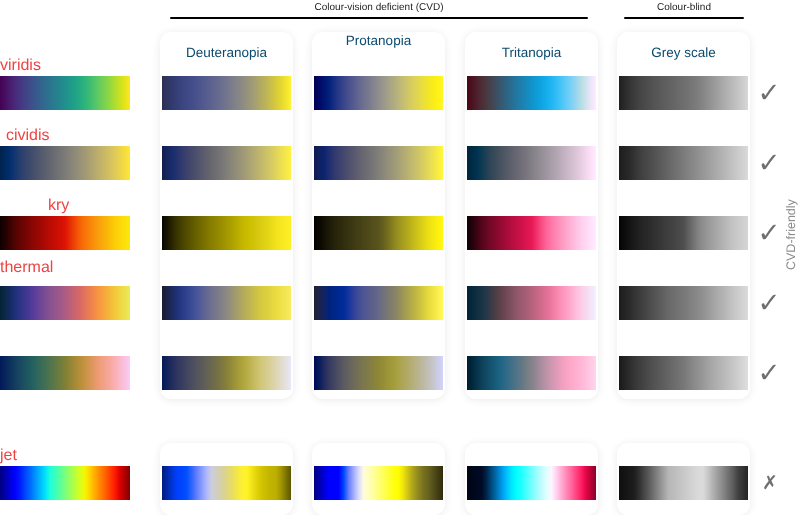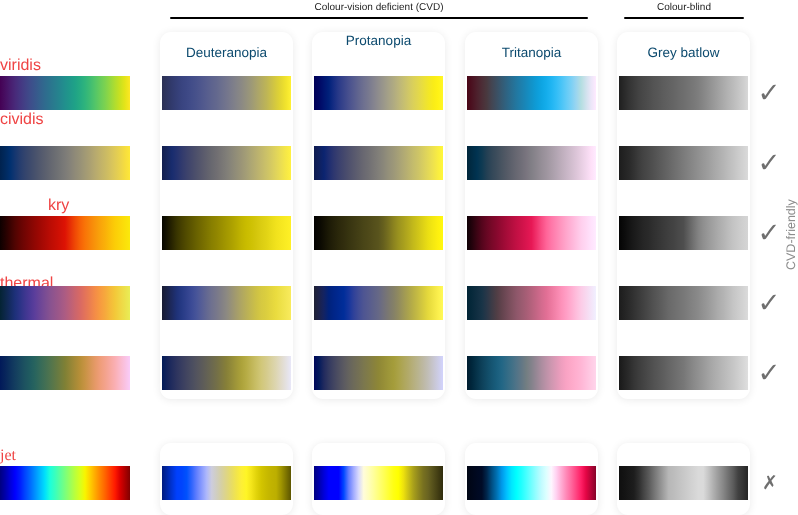--- a/index.html
+++ b/index.html
@@ -38,56 +38,56 @@
 <div class="card" style="left:160px;top:443px;width:133px;height:72px;"></div>
 <div class="card" style="left:312px;top:32px;width:133px;height:367px;"></div>
 <div class="card" style="left:312px;top:443px;width:133px;height:72px;"></div>
 <div class="card" style="left:465px;top:32px;width:133px;height:367px;"></div>
 <div class="card" style="left:465px;top:443px;width:133px;height:72px;"></div>
 <div class="card" style="left:617px;top:32px;width:133px;height:367px;"></div>
 <div class="card" style="left:617px;top:443px;width:133px;height:72px;"></div>
 <div class="card-title" style="left:160px;top:45px;width:133px;">Deuteranopia</div>
 <div class="card-title" style="left:312px;top:33px;width:133px;">Protanopia</div>
 <div class="card-title" style="left:465px;top:45px;width:133px;">Tritanopia</div>
-<div class="card-title" style="left:617px;top:45px;width:133px;">Grey batlow</div>
+<div class="card-title" style="left:617px;top:45px;width:133px;">Grey scale</div>
 <div class="cmap-label" style="left:0px;top:58px;width:130px;">viridis</div>
 <div class="bar" style="left:0px;top:76px;width:130px;height:34px;background:linear-gradient(90deg,#440154 0%,#470e61 3.846%,#481c6e 7.692%,#482979 11.54%,#453581 15.38%,#424186 19.23%,#3e4c8a 23.08%,#39568c 26.92%,#34618d 30.77%,#2f6b8e 34.62%,#2b748e 38.46%,#287d8e 42.31%,#24868e 46.15%,#21908d 50%,#1f998a 53.85%,#1fa287 57.69%,#25ab82 61.54%,#2fb47c 65.38%,#3fbc73 69.23%,#52c569 73.08%,#67cc5c 76.92%,#7cd250 80.77%,#95d840 84.62%,#b0dd2f 88.46%,#cae11f 92.31%,#e5e419 96.15%,#fde725 100%);"></div>
 <div class="bar" style="left:162px;top:76px;width:129px;height:34px;background:linear-gradient(90deg,#2b3053 0%,#2e3560 3.846%,#313a6d 7.692%,#353f77 11.54%,#394480 15.38%,#3d4885 19.23%,#424d89 23.08%,#48528b 26.92%,#4f578d 30.77%,#565d8e 34.62%,#5d638e 38.46%,#63688e 42.31%,#6b6f8e 46.15%,#73758d 50%,#7b7c8b 53.85%,#838388 57.69%,#8b8984 61.54%,#94917e 65.38%,#9d9977 69.23%,#a8a26d 73.08%,#b3ab62 76.92%,#bdb457 80.77%,#cabf4a 84.62%,#d7cb3c 88.46%,#e4d731 92.31%,#f2e42d 96.15%,#fff133 100%);"></div>
 <div class="bar" style="left:314px;top:76px;width:129px;height:34px;background:linear-gradient(90deg,#000056 0%,#000763 3.846%,#001470 7.692%,#00217a 11.54%,#162d83 15.38%,#2a3a88 19.23%,#39458b 23.08%,#48508e 26.92%,#555b8f 30.77%,#62668f 34.62%,#6e7090 38.46%,#78798f 42.31%,#84838f 46.15%,#8f8d8d 50%,#9a978b 53.85%,#a5a187 57.69%,#afaa82 61.54%,#bbb47b 65.38%,#c5be72 69.23%,#d0c767 73.08%,#dad05a 76.92%,#e2d74d 80.77%,#eadf3c 84.62%,#f2e629 88.46%,#f9ec18 92.31%,#fff215 96.15%,#fff726 100%);"></div>
 <div class="bar" style="left:467px;top:76px;width:129px;height:34px;background:linear-gradient(90deg,#490516 0%,#4b1221 3.846%,#4d202c 7.692%,#4c2d36 11.54%,#49393f 15.38%,#434552 19.23%,#3c4f62 23.08%,#355a73 26.92%,#2e6483 30.77%,#286e92 34.62%,#2278a1 38.46%,#1d80ae 42.31%,#1789bc 46.15%,#1293c9 50%,#0e9cd7 53.85%,#0ea5e2 57.69%,#14adeb 61.54%,#20b5f2 65.38%,#32bdf6 69.23%,#48c4f7 73.08%,#62cbf7 76.92%,#7bd0f5 80.77%,#9ad5f0 84.62%,#b4dee1 88.46%,#d0e2ed 92.31%,#ebe6f8 96.15%,#ffeaff 100%);"></div>
 <div class="bar" style="left:619px;top:76px;width:129px;height:34px;background:linear-gradient(90deg,#1f1f1f 0%,#292929 3.846%,#333333 7.692%,#3b3b3b 11.54%,#434343 15.38%,#494949 19.23%,#4e4e4e 23.08%,#545454 26.92%,#585858 30.77%,#5d5d5d 34.62%,#616161 38.46%,#656565 42.31%,#6a6a6a 46.15%,#6e6e6e 50%,#737373 53.85%,#787878 57.69%,#7e7e7e 61.54%,#868686 65.38%,#8f8f8f 69.23%,#989898 73.08%,#a1a1a1 76.92%,#aaaaaa 80.77%,#b3b3b3 84.62%,#bbbbbb 88.46%,#c4c4c4 92.31%,#cdcdcd 96.15%,#d8d8d8 100%);"></div>
 <div class="verdict" style="left:749px;top:76px;width:40px;font-size:27.5px;line-height:34px;">✓</div>
-<div class="cmap-label" style="left:0px;top:112px;width:130px;">cividis</div>
+<div class="cmap-label" style="left:0px;top:128px;width:130px;padding-left:6px;">cividis</div>
 <div class="bar" style="left:0px;top:146px;width:130px;height:34px;background:linear-gradient(90deg,#00224e 0%,#00295d 3.846%,#00306f 7.692%,#143670 11.54%,#263d6e 15.38%,#33446d 19.23%,#3d4a6c 23.08%,#47516c 26.92%,#51586d 30.77%,#5a5f6e 34.62%,#636670 38.46%,#6b6d72 42.31%,#737475 46.15%,#7c7b78 50%,#858279 53.85%,#8f8a78 57.69%,#979177 61.54%,#a19975 65.38%,#aba072 69.23%,#b6a96f 73.08%,#c0b16a 76.92%,#c9b965 80.77%,#d4c15f 84.62%,#dfca57 88.46%,#ead34c 92.31%,#f6dd3f 96.15%,#fee838 100%);"></div>
 <div class="bar" style="left:162px;top:146px;width:129px;height:34px;background:linear-gradient(90deg,#121e4d 0%,#16255c 3.846%,#182c6e 7.692%,#24326f 11.54%,#313a6d 15.38%,#3c426c 19.23%,#45496b 23.08%,#4e516b 26.92%,#57586c 30.77%,#60606d 34.62%,#68686f 38.46%,#706e72 42.31%,#787675 46.15%,#807e78 50%,#898679 53.85%,#928e78 57.69%,#9b9577 61.54%,#a49e76 65.38%,#aea773 69.23%,#b8af70 73.08%,#c2b86c 76.92%,#cbc168 80.77%,#d5ca62 84.62%,#e0d45b 88.46%,#ebde52 92.31%,#f6e847 96.15%,#fff142 100%);"></div>
 <div class="bar" style="left:314px;top:146px;width:129px;height:34px;background:linear-gradient(90deg,#0e1b4f 0%,#0f205e 3.846%,#0b2470 7.692%,#1e2d71 11.54%,#2e376f 15.38%,#3a406e 19.23%,#44486d 23.08%,#4e506d 26.92%,#57586e 30.77%,#60606f 34.62%,#696871 38.46%,#706f73 42.31%,#797776 46.15%,#817f79 50%,#8a877a 53.85%,#94907a 57.69%,#9c9779 61.54%,#a6a077 65.38%,#b0a974 69.23%,#bab270 73.08%,#c4bc6c 76.92%,#cdc467 80.77%,#d8ce60 84.62%,#e3d858 88.46%,#eee24e 92.31%,#f9ed41 96.15%,#fff839 100%);"></div>
 <div class="bar" style="left:467px;top:146px;width:129px;height:34px;background:linear-gradient(90deg,#00253a 0%,#002c45 3.846%,#003351 7.692%,#0e3a52 11.54%,#234054 15.38%,#324758 19.23%,#3d4d5c 23.08%,#495461 26.92%,#545a66 30.77%,#5e616c 34.62%,#686872 38.46%,#706e78 42.31%,#7a757f 46.15%,#817f86 50%,#8b868e 53.85%,#958e97 57.69%,#9e959f 61.54%,#a89da8 65.38%,#b2a5b2 69.23%,#bdadbb 73.08%,#c7b5c5 76.92%,#d1bdce 80.77%,#dcc5d8 84.62%,#e7cee2 88.46%,#f2d7ed 92.31%,#fee0f8 96.15%,#ffebff 100%);"></div>
 <div class="bar" style="left:619px;top:146px;width:129px;height:34px;background:linear-gradient(90deg,#1d1d1d 0%,#232323 3.846%,#292929 7.692%,#323232 11.54%,#3c3c3c 15.38%,#444444 19.23%,#4a4a4a 23.08%,#515151 26.92%,#585858 30.77%,#5f5f5f 34.62%,#666666 38.46%,#6d6d6d 42.31%,#747474 46.15%,#7b7b7b 50%,#828282 53.85%,#898989 57.69%,#909090 61.54%,#979797 65.38%,#9e9e9e 69.23%,#a6a6a6 73.08%,#adadad 76.92%,#b4b4b4 80.77%,#bcbcbc 84.62%,#c3c3c3 88.46%,#cbcbcb 92.31%,#d2d2d2 96.15%,#dadada 100%);"></div>
 <div class="verdict" style="left:749px;top:146px;width:40px;font-size:27.5px;line-height:34px;">✓</div>
 <div class="cmap-label" style="left:0px;top:198px;width:130px;margin-left:48px;">kry</div>
 <div class="bar" style="left:0px;top:216px;width:130px;height:34px;background:linear-gradient(90deg,#0d0000 0%,#220101 3.846%,#390201 7.692%,#500402 11.54%,#630402 15.38%,#730503 19.23%,#820603 23.08%,#910703 26.92%,#9f0803 30.77%,#ac0a04 34.62%,#ba0c04 38.46%,#c50e04 42.31%,#d11004 46.15%,#dd1304 50%,#e62d05 53.85%,#ef4805 57.69%,#f66006 61.54%,#f97407 65.38%,#f88409 69.23%,#f8940a 73.08%,#f9a30a 76.92%,#fab009 80.77%,#fbbf08 84.62%,#fccd07 88.46%,#fcd609 92.31%,#fbe00a 96.15%,#fbe90c 100%);"></div>
 <div class="bar" style="left:162px;top:216px;width:129px;height:34px;background:linear-gradient(90deg,#070600 0%,#161400 3.846%,#282400 7.692%,#393500 11.54%,#474100 15.38%,#534d00 19.23%,#5e5700 23.08%,#696200 26.92%,#746b00 30.77%,#7e7500 34.62%,#887f00 38.46%,#918600 42.31%,#9a8f00 46.15%,#a39800 50%,#aca000 53.85%,#b6aa00 57.69%,#c1b400 61.54%,#c9bc00 65.38%,#cec104 69.23%,#d4c60c 73.08%,#dbcd12 76.92%,#e1d315 80.77%,#e9db19 84.62%,#f1e21d 88.46%,#f6e720 92.31%,#faec23 96.15%,#fff026 100%);"></div>
 <div class="bar" style="left:314px;top:216px;width:129px;height:34px;background:linear-gradient(90deg,#020100 0%,#080701 3.846%,#121003 7.692%,#1c1a06 11.54%,#242109 15.38%,#2b280b 19.23%,#312d0e 23.08%,#373410 26.92%,#3d3913 30.77%,#433f15 34.62%,#494517 38.46%,#4e4919 42.31%,#544f1b 46.15%,#59541d 50%,#66601e 53.85%,#77701f 57.69%,#8a821f 61.54%,#9a921f 65.38%,#a79e1e 69.23%,#b5ab1d 73.08%,#c3b91b 76.92%,#d0c519 80.77%,#ded216 84.62%,#ebdf13 88.46%,#f4e811 92.31%,#fef00f 96.15%,#fff90d 100%);"></div>
 <div class="bar" style="left:467px;top:216px;width:129px;height:34px;background:linear-gradient(90deg,#0e0004 0%,#23020c 3.846%,#3c0414 7.692%,#54051c 11.54%,#670723 15.38%,#780828 19.23%,#87082e 23.08%,#970a33 26.92%,#a60c39 30.77%,#b40e3e 34.62%,#c21044 38.46%,#ce1249 42.31%,#da154f 46.15%,#e71855 50%,#f0316b 53.85%,#f84c83 57.69%,#ff6498 61.54%,#ff77a8 65.38%,#ff87b4 69.23%,#ff97c0 73.08%,#ffa6cc 76.92%,#ffb3d7 80.77%,#ffc1e2 84.62%,#ffcfed 88.46%,#ffd8f4 92.31%,#ffe2fc 96.15%,#ffebff 100%);"></div>
 <div class="bar" style="left:619px;top:216px;width:129px;height:34px;background:linear-gradient(90deg,#040404 0%,#0b0b0b 3.846%,#131313 7.692%,#1a1a1a 11.54%,#202020 15.38%,#262626 19.23%,#2a2a2a 23.08%,#303030 26.92%,#353535 30.77%,#3a3a3a 34.62%,#3f3f3f 38.46%,#434343 42.31%,#494949 46.15%,#4e4e4e 50%,#606060 53.85%,#727272 57.69%,#838383 61.54%,#8f8f8f 65.38%,#999999 69.23%,#a2a2a2 73.08%,#ababab 76.92%,#b3b3b3 80.77%,#bcbcbc 84.62%,#c4c4c4 88.46%,#cacaca 92.31%,#d0d0d0 96.15%,#d5d5d5 100%);"></div>
 <div class="verdict" style="left:749px;top:216px;width:40px;font-size:27.5px;line-height:34px;">✓</div>
-<div class="cmap-label" style="left:0px;top:276px;width:130px;">thermal</div>
+<div class="cmap-label" style="left:0px;top:260px;width:130px;">thermal</div>
 <div class="bar" style="left:0px;top:286px;width:130px;height:34px;background:linear-gradient(90deg,#042333 0%,#0c2749 3.846%,#142b61 7.692%,#1d3079 11.54%,#2b3386 15.38%,#3d368f 19.23%,#4c3997 23.08%,#5c3e9b 26.92%,#6b4597 30.77%,#794c94 34.62%,#875290 38.46%,#93558c 42.31%,#9f5888 46.15%,#ac5c83 50%,#bb6079 53.85%,#ca656e 57.69%,#d86964 61.54%,#e3735a 65.38%,#eb7f50 69.23%,#f48c47 73.08%,#f79a40 76.92%,#f6a83d 80.77%,#f5b93a 84.62%,#f3c839 88.46%,#f0d543 92.31%,#ece14c 96.15%,#e9ed56 100%);"></div>
 <div class="bar" style="left:162px;top:286px;width:129px;height:34px;background:linear-gradient(90deg,#191c33 0%,#1b2348 3.846%,#1d2a60 7.692%,#1f3278 11.54%,#263a85 15.38%,#31428e 19.23%,#3c4b96 23.08%,#485599 26.92%,#565e96 30.77%,#636892 34.62%,#6f718f 38.46%,#78788b 42.31%,#828086 46.15%,#8c8982 50%,#989277 53.85%,#a49c6c 57.69%,#afa662 61.54%,#b9af58 65.38%,#c3b84f 69.23%,#cdc146 73.08%,#d6c941 76.92%,#dbce3f 80.77%,#e3d53e 84.62%,#eadc3f 88.46%,#eee149 92.31%,#f3e653 96.15%,#f9eb5d 100%);"></div>
 <div class="bar" style="left:314px;top:286px;width:129px;height:34px;background:linear-gradient(90deg,#1f2134 0%,#1c224a 3.846%,#132362 7.692%,#00227b 11.54%,#002588 15.38%,#002991 19.23%,#002d99 23.08%,#15359d 26.92%,#2f4199 30.77%,#404c96 34.62%,#4e5592 38.46%,#565b8f 42.31%,#5e628a 46.15%,#666886 50%,#71707c 53.85%,#7b7871 57.69%,#848068 61.54%,#908a5f 65.38%,#9e9756 69.23%,#aba34d 73.08%,#b9b046 76.92%,#c7bd43 80.77%,#d6cb3e 84.62%,#e5d93c 88.46%,#f0e444 92.31%,#fbef4d 96.15%,#fffa56 100%);"></div>
 <div class="bar" style="left:467px;top:286px;width:129px;height:34px;background:linear-gradient(90deg,#002435 0%,#07293b 3.846%,#102e41 7.692%,#183447 11.54%,#293748 15.38%,#3d3b46 19.23%,#503e45 23.08%,#62434d 26.92%,#714a57 30.77%,#805160 34.62%,#8e576a 38.46%,#9a5b70 42.31%,#a75e76 46.15%,#b5627d 50%,#c46685 53.85%,#d36b8e 57.69%,#e16f95 61.54%,#ec79a0 65.38%,#f585ac 69.23%,#fd91b9 73.08%,#ff9ec5 76.92%,#ffadd0 80.77%,#febddc 84.62%,#fccce7 88.46%,#f8d8ef 92.31%,#f4e4f8 96.15%,#f1f0ff 100%);"></div>
 <div class="bar" style="left:619px;top:286px;width:129px;height:34px;background:linear-gradient(90deg,#1c1c1c 0%,#232323 3.846%,#2a2a2a 7.692%,#323232 11.54%,#3a3a3a 15.38%,#424242 19.23%,#4a4a4a 23.08%,#525252 26.92%,#595959 30.77%,#616161 34.62%,#696969 38.46%,#6e6e6e 42.31%,#737373 46.15%,#787878 50%,#7e7e7e 53.85%,#848484 57.69%,#8a8a8a 61.54%,#929292 65.38%,#9a9a9a 69.23%,#a3a3a3 73.08%,#acacac 76.92%,#b3b3b3 80.77%,#bcbcbc 84.62%,#c5c5c5 88.46%,#cccccc 92.31%,#d3d3d3 96.15%,#dbdbdb 100%);"></div>
 <div class="verdict" style="left:749px;top:286px;width:40px;font-size:27.5px;line-height:34px;">✓</div>
 <div class="bar" style="left:0px;top:356px;width:130px;height:34px;background:linear-gradient(90deg,#011959 0%,#07245b 3.846%,#0d315d 7.692%,#133d5f 11.54%,#184860 15.38%,#1d5360 19.23%,#205c60 23.08%,#28645e 26.92%,#356a59 30.77%,#426f54 34.62%,#50744e 38.46%,#5f7846 42.31%,#6f7c3e 46.15%,#7f8035 50%,#928536 53.85%,#a58a37 57.69%,#b78f38 61.54%,#c79344 65.38%,#d69655 69.23%,#e59967 73.08%,#ef9d79 76.92%,#f3a28b 80.77%,#f7a89f 84.62%,#faafb3 88.46%,#fab9cb 92.31%,#f9c2e2 96.15%,#f9ccf9 100%);"></div>
 <div class="bar" style="left:162px;top:356px;width:129px;height:34px;background:linear-gradient(90deg,#021b58 0%,#13235a 3.846%,#212c5d 7.692%,#2e355f 11.54%,#383d60 15.38%,#424560 19.23%,#4a4d60 23.08%,#53545e 26.92%,#5b5a5a 30.77%,#636155 34.62%,#6b684f 38.46%,#736f48 42.31%,#7d7740 46.15%,#878038 50%,#938b39 53.85%,#a09739 57.69%,#aca23a 61.54%,#b6ac45 65.38%,#c0b556 69.23%,#c9bf67 73.08%,#d1c779 76.92%,#d5cb8b 80.77%,#d9d19e 84.62%,#ddd6b2 88.46%,#e1dbca 92.31%,#e4e1e1 96.15%,#e8e7f8 100%);"></div>
 <div class="bar" style="left:314px;top:356px;width:129px;height:34px;background:linear-gradient(90deg,#00075a 0%,#031a5c 3.846%,#212a5e 7.692%,#333960 11.54%,#424561 15.38%,#4f5061 19.23%,#5b5a61 23.08%,#65635e 26.92%,#6d6a59 30.77%,#747054 34.62%,#7b774e 38.46%,#817c47 42.31%,#88813e 46.15%,#8e8736 50%,#968e37 53.85%,#9d9639 57.69%,#a49c3a 61.54%,#aaa247 65.38%,#aea659 69.23%,#b2aa6a 73.08%,#b6af7d 76.92%,#b9b48f 80.77%,#bdb8a3 84.62%,#c1beb7 88.46%,#c7c5ce 92.31%,#cccce5 96.15%,#d2d3fd 100%);"></div>
 <div class="bar" style="left:467px;top:356px;width:129px;height:34px;background:linear-gradient(90deg,#001c2f 0%,#00273c 3.846%,#06344b 7.692%,#0d4059 11.54%,#114b66 15.38%,#155572 19.23%,#195e7d 23.08%,#226685 26.92%,#316b86 30.77%,#407087 34.62%,#517488 38.46%,#627785 42.31%,#737e82 46.15%,#83828b 50%,#978795 53.85%,#ab8d9f 57.69%,#bd92a8 61.54%,#ce97b0 65.38%,#de9ab7 69.23%,#ee9ebe 73.08%,#f9a3c4 76.92%,#fda9c9 80.77%,#ffafcf 84.62%,#ffb6d5 88.46%,#ffc0dd 92.31%,#ffcbe4 96.15%,#ffd5eb 100%);"></div>
 <div class="bar" style="left:619px;top:356px;width:129px;height:34px;background:linear-gradient(90deg,#191919 0%,#222222 3.846%,#2b2b2b 7.692%,#353535 11.54%,#3d3d3d 15.38%,#444444 19.23%,#4b4b4b 23.08%,#525252 26.92%,#585858 30.77%,#5e5e5e 34.62%,#656565 38.46%,#6b6b6b 42.31%,#717171 46.15%,#777777 50%,#808080 53.85%,#898989 57.69%,#919191 61.54%,#999999 65.38%,#a2a2a2 69.23%,#aaaaaa 73.08%,#b1b1b1 76.92%,#b8b8b8 80.77%,#bfbfbf 84.62%,#c6c6c6 88.46%,#cecece 92.31%,#d6d6d6 96.15%,#dfdfdf 100%);"></div>
 <div class="verdict" style="left:749px;top:356px;width:40px;font-size:27.5px;line-height:34px;">✓</div>
-<div class="cmap-label" style="left:0px;top:448px;width:130px;font-family:Liberation Serif, serif;">jet</div>
+<div class="cmap-label" style="left:0px;top:448px;width:130px;">jet</div>
 <div class="bar" style="left:0px;top:466px;width:130px;height:34px;background:linear-gradient(90deg,#000080 0%,#0000a8 3.846%,#0000d6 7.692%,#0000ff 11.54%,#001cff 15.38%,#0044ff 19.23%,#0068ff 23.08%,#0090ff 26.92%,#00b8ff 30.77%,#00e0fb 34.62%,#1cffdb 38.46%,#39ffbe 42.31%,#5aff9d 46.15%,#7aff7d 50%,#9aff5d 53.85%,#baff3c 57.69%,#d7ff1f 61.54%,#f8f500 65.38%,#ffd000 69.23%,#ffab00 73.08%,#ff8600 76.92%,#ff6400 80.77%,#ff3f00 84.62%,#ff1a00 88.46%,#da0000 92.31%,#ad0000 96.15%,#800000 100%);"></div>
 <div class="bar" style="left:162px;top:466px;width:129px;height:34px;background:linear-gradient(90deg,#001b7e 0%,#0027a7 3.846%,#0034d4 7.692%,#0040fd 11.54%,#0044fd 15.38%,#0052fd 19.23%,#3165fd 23.08%,#627ffe 26.92%,#899bfe 30.77%,#aeb8fb 34.62%,#cdcddd 38.46%,#d0cec1 42.31%,#d6d0a2 46.15%,#ded584 50%,#e7dc66 53.85%,#f2e54b 57.69%,#fdef37 61.54%,#fff526 65.38%,#f4e51a 69.23%,#e2d40b 73.08%,#d3c500 76.92%,#c9bb00 80.77%,#c1b300 84.62%,#bdaf00 88.46%,#a09500 92.31%,#7e7500 96.15%,#5c5500 100%);"></div>
 <div class="bar" style="left:314px;top:466px;width:129px;height:34px;background:linear-gradient(90deg,#000081 0%,#0000ab 3.846%,#0000d9 7.692%,#0000ff 11.54%,#0000ff 15.38%,#0000ff 19.23%,#0048ff 23.08%,#677eff 26.92%,#a4adff 30.77%,#d8d9fd 34.62%,#fffcdb 38.46%,#fffebd 42.31%,#ffff9c 46.15%,#ffff7a 50%,#ffff59 53.85%,#ffff36 57.69%,#ffff14 61.54%,#ffff00 65.38%,#eee20d 69.23%,#cbc116 73.08%,#aaa11b 76.92%,#90881e 80.77%,#787120 84.62%,#696321 88.46%,#55501b 92.31%,#423d13 96.15%,#2e2b0b 100%);"></div>
 <div class="bar" style="left:467px;top:466px;width:129px;height:34px;background:linear-gradient(90deg,#000513 0%,#00071a 3.846%,#000921 7.692%,#000b27 11.54%,#00274d 15.38%,#004e83 19.23%,#0071b3 23.08%,#0098e9 26.92%,#00c0ff 30.77%,#00e7ff 34.62%,#00ffff 38.46%,#21ffff 42.31%,#49ffff 46.15%,#72feff 50%,#9afdff 53.85%,#c2fbff 57.69%,#ddffff 61.54%,#fef6ff 65.38%,#ffd2f1 69.23%,#ffadd4 73.08%,#ff89b8 76.92%,#ff689e 80.77%,#ff4482 84.62%,#ff1f65 88.46%,#e40545 92.31%,#b50437 96.15%,#850329 100%);"></div>
 <div class="bar" style="left:619px;top:466px;width:129px;height:34px;background:linear-gradient(90deg,#0f0f0f 0%,#131313 3.846%,#181818 7.692%,#1d1d1d 11.54%,#2e2e2e 15.38%,#454545 19.23%,#5a5a5a 23.08%,#727272 26.92%,#898989 30.77%,#a0a0a0 34.62%,#b7b7b7 38.46%,#bcbcbc 42.31%,#c2c2c2 46.15%,#c8c8c8 50%,#cecece 53.85%,#d4d4d4 57.69%,#dadada 61.54%,#dadada 65.38%,#c6c6c6 69.23%,#b0b0b0 73.08%,#9b9b9b 76.92%,#878787 80.77%,#717171 84.62%,#5c5c5c 88.46%,#414141 92.31%,#343434 96.15%,#262626 100%);"></div>
 <div class="verdict" style="left:750px;top:466px;width:40px;font-size:19px;line-height:34px;">✗</div>
 <div class="side-label" style="left:784px;top:270px;width:80px;height:14px;transform:rotate(-90deg);">CVD-friendly</div>
 </div>
 
 </body></html>

